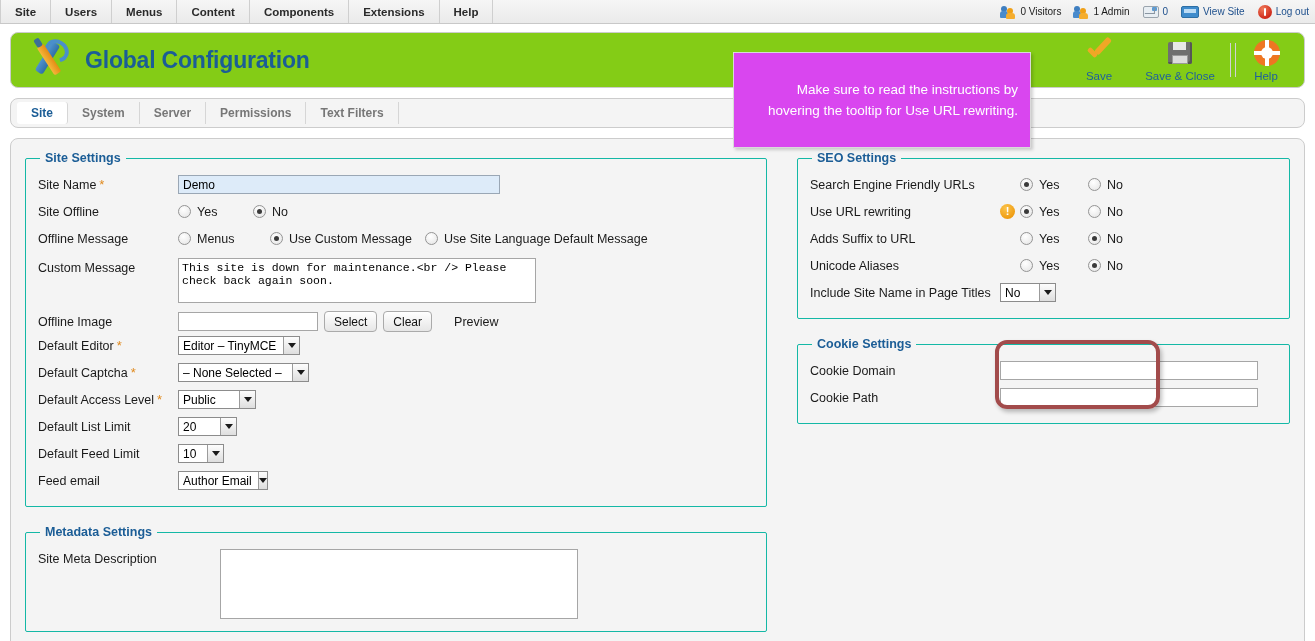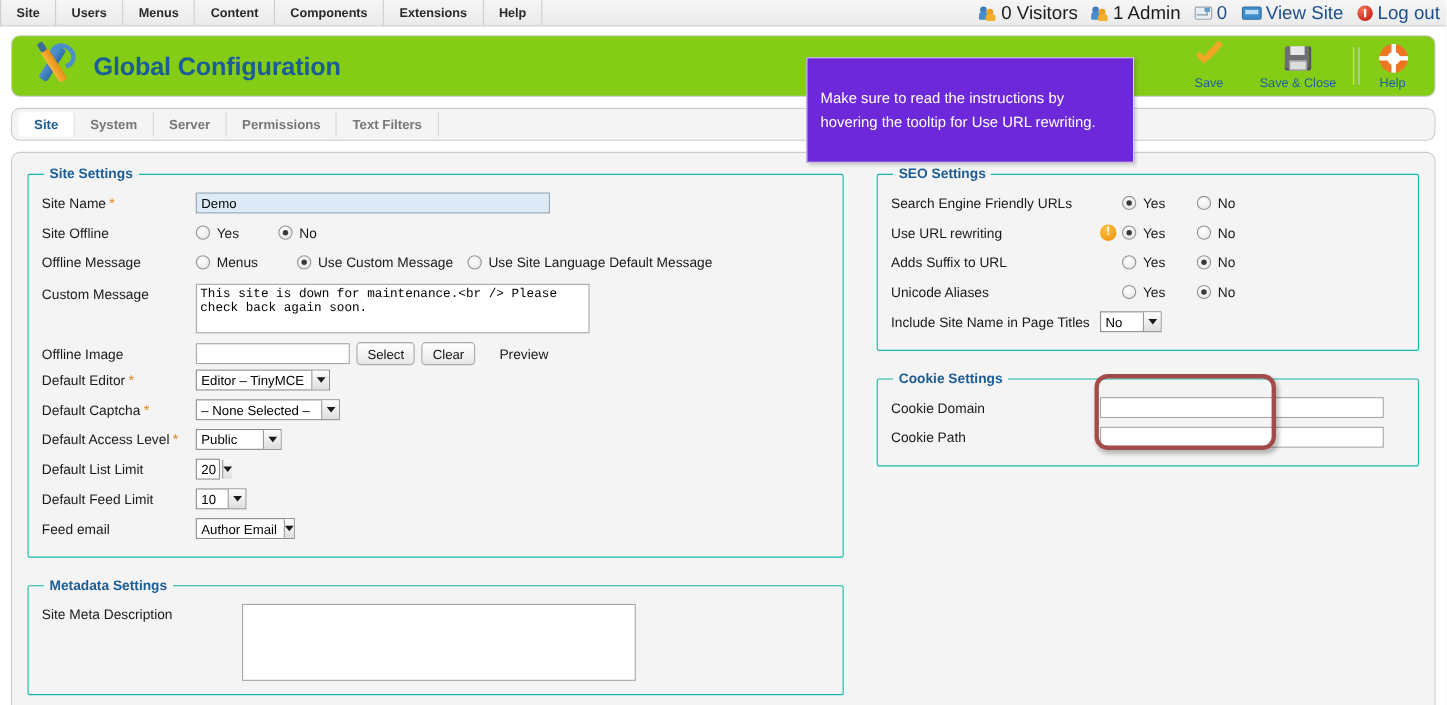--- a/index.html
+++ b/index.html
@@ -29,21 +29,21 @@
     font-size: 11.5px; font-weight: bold;
     color: #2a2a2a;
     border-right: 1px solid #cfcfcf;
     cursor: default;
   }
   .menu-item:first-child { border-left: 1px solid #cfcfcf; }
   .topbar-right {
     position: absolute; right: 6px; top: 0; bottom: 0;
     display: flex; align-items: center; gap: 13px;
   }
-  .stat { display: flex; align-items: center; gap: 4px; font-size: 17px; }
+  .stat { display: flex; align-items: center; gap: 4px; font-size: 10px; }
   .stat .lbl { color: #1d4f8c; }
   .stat .lbl.dark { color: #1a1a1a; }
   .ico { display: inline-block; position: relative; }
 
   
   .ico-people { width: 15px; height: 14px; }
   .ico-people .h1 { position:absolute; left:0; top:1px; width:6px;height:6px;border-radius:50%;background:#3f7fc1; }
   .ico-people .b1 { position:absolute; left:-1px; top:6px; width:8px;height:7px;border-radius:3px 3px 1px 1px;background:#4a8bcc; }
   .ico-people .h2 { position:absolute; left:6px; top:3px; width:6px;height:6px;border-radius:50%;background:#f0a017; }
   .ico-people .b2 { position:absolute; left:5px; top:8px; width:9px;height:6px;border-radius:3px 3px 1px 1px;background:#f5ad2e; }
@@ -136,26 +136,26 @@
   .ic-help:after{ content:''; position:absolute; left:10px; top:8px; width:12px; height:12px; border-radius:50%; background:#fff; }
   .ic-help .cr1,.ic-help .cr2 { position:absolute; background:#fff; }
   .ic-help .cr1 { left:14px; top:1px; width:4px; height:26px; }
   .ic-help .cr2 { left:3px; top:12px; width:26px; height:4px; }
 
   
   .tooltip-callout {
     position: absolute;
     left: 733px; top: 52px;
     width: 298px; height: 96px;
-    background: #6d28d9;
+    background: #d946ef;
     border: 1px solid #d9d9d9;
     box-shadow: 2px 2px 3px rgba(0,0,0,0.18);
     color: #ffffff;
     display: flex; align-items: center; justify-content: center;
-    text-align: left;
+    text-align: right;
     font-size: 13.5px;
     line-height: 21px;
     padding: 0 12px;
     z-index: 40;
   }
 
   
   .tabs-panel {
     margin: 10px 10px 0 10px;
     height: 30px;
@@ -519,21 +519,21 @@
         <div class="sel" style="width:78px">
           <span class="sel-val">Public</span>
           <span class="sel-btn"></span>
         </div>
       </div>
 
       <div class="row">
         <div class="row-label">
           <span>Default List Limit</span>
         </div>
-        <div class="sel" style="width:22px">
+        <div class="sel" style="width:59px">
           <span class="sel-val">20</span>
           <span class="sel-btn"></span>
         </div>
       </div>
 
       <div class="row">
         <div class="row-label">
           <span>Default Feed Limit</span>
         </div>
         <div class="sel" style="width:46px">

